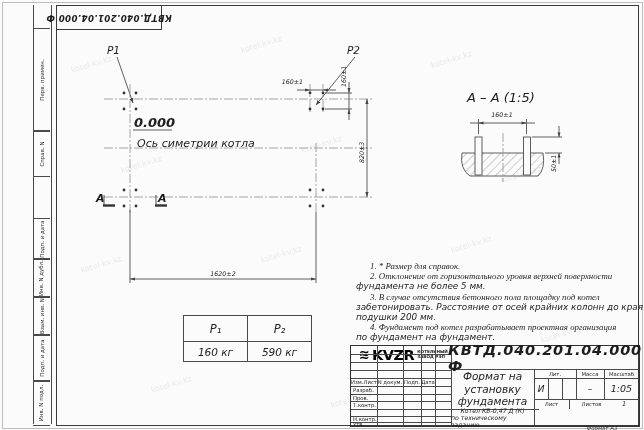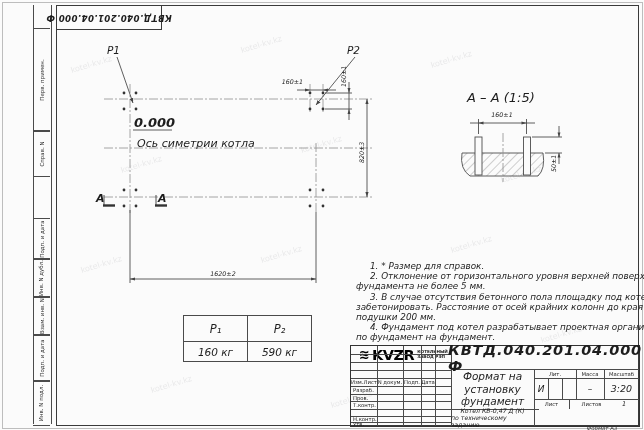--- a/index.html
+++ b/index.html
@@ -19,21 +19,21 @@
   
   #margin-strip{left:33px;top:5px;width:17px;height:419px;border-left:1px solid #4a4a4a;border-right:1px solid #4a4a4a;}
   .mbox{position:absolute;left:33px;width:17px;display:flex;align-items:center;justify-content:center;
       border-top:1px solid #4a4a4a;border-bottom:1px solid #4a4a4a;}
   .mbox span{transform:rotate(-90deg);white-space:nowrap;font-size:5.5px;color:#333;}
   
   .wm{position:absolute;font-size:8px;color:rgba(100,100,110,.12);transform:rotate(-17deg);white-space:nowrap;}
   
   #notes{left:356px;top:261px;width:281px;}
   .note-line{font-style:italic;font-size:8.8px;line-height:10.2px;color:#1e1e1e;white-space:nowrap;}
-  .note-line.ind{padding-left:14px;}
+  .note-line.ind{padding-left:14px;font-family:Liberation Serif, serif;}
   
   #load-table{left:155px;top:315px;width:127px;height:45px;border:1.1px solid #4a4a4a;margin-left:28px;}
   #load-table .row{display:flex;}
   #load-table .cell{flex:1;display:flex;align-items:center;justify-content:center;
       font-style:italic;color:#1d1d1d;}
   #load-table .hdr{height:25px;font-size:11.5px;}
   #load-table .val{height:19px;font-size:10.5px;border-top:1.1px solid #4a4a4a;}
   #load-table .cell:first-child{border-right:1.1px solid #4a4a4a;}
   
   #title-block{left:350px;top:345px;width:288px;height:80px;border:1.2px solid #333;background:transparent;}
@@ -282,33 +282,33 @@
     <div class="tb-text tb-small tb-left" style="left:0;top:40px;width:26px;height:8px">Разраб.</div>
     <div class="tb-text tb-small tb-left" style="left:0;top:48px;width:26px;height:7px">Пров.</div>
     <div class="tb-text tb-small tb-left" style="left:0;top:55px;width:26px;height:8px">Т.контр.</div>
     <div class="tb-text tb-small tb-left" style="left:0;top:70px;width:26px;height:6px">Н.контр.</div>
     <div class="tb-text tb-small tb-left" style="left:0;top:76px;width:26px;height:4px">Утв.</div>
 
     <div class="tb-text" id="tb-designation">КВТД.040.201.04.000 Ф</div>
     <div class="tb-text" id="tb-title">
       <div>Формат на</div>
       <div>установку</div>
-      <div>фундамент</div>
+      <div>фундамента</div>
     </div>
     <div class="tb-text" id="tb-subtitle">
       <div>Котел  КВ-0,47 Д (К)</div>
       <div>по техническому заданию</div>
     </div>
 
     <div class="tb-text tb-small" style="left:183px;top:23px;width:42px;height:9px">Лит.</div>
     <div class="tb-text tb-small" style="left:225px;top:23px;width:28px;height:9px">Масса</div>
     <div class="tb-text tb-small" style="left:253px;top:23px;width:35px;height:9px">Масштаб</div>
     <div class="tb-text" style="left:183px;top:32px;width:14px;height:21px;font-size:9px;font-style:italic">И</div>
     <div class="tb-text" style="left:225px;top:32px;width:28px;height:21px;font-size:9px">–</div>
-    <div class="tb-text" style="left:253px;top:32px;width:35px;height:21px;font-size:9.5px;font-style:italic">3:20</div>
+    <div class="tb-text" style="left:253px;top:32px;width:35px;height:21px;font-size:9.5px;font-style:italic">1:05</div>
 
     <div class="tb-text tb-small" style="left:183px;top:53px;width:35px;height:10px">Лист</div>
     <div class="tb-text tb-small" style="left:218px;top:53px;width:45px;height:10px">Листов</div>
     <div class="tb-text" style="left:263px;top:53px;width:20px;height:10px;font-size:6.5px;font-style:italic">1</div>
 
     <div id="tb-logo">
       <span class="mark">≋</span>
       <span class="name">KVZR</span>
       <span class="cap">
         <div>КОТЕЛЬНЫЙ</div>

